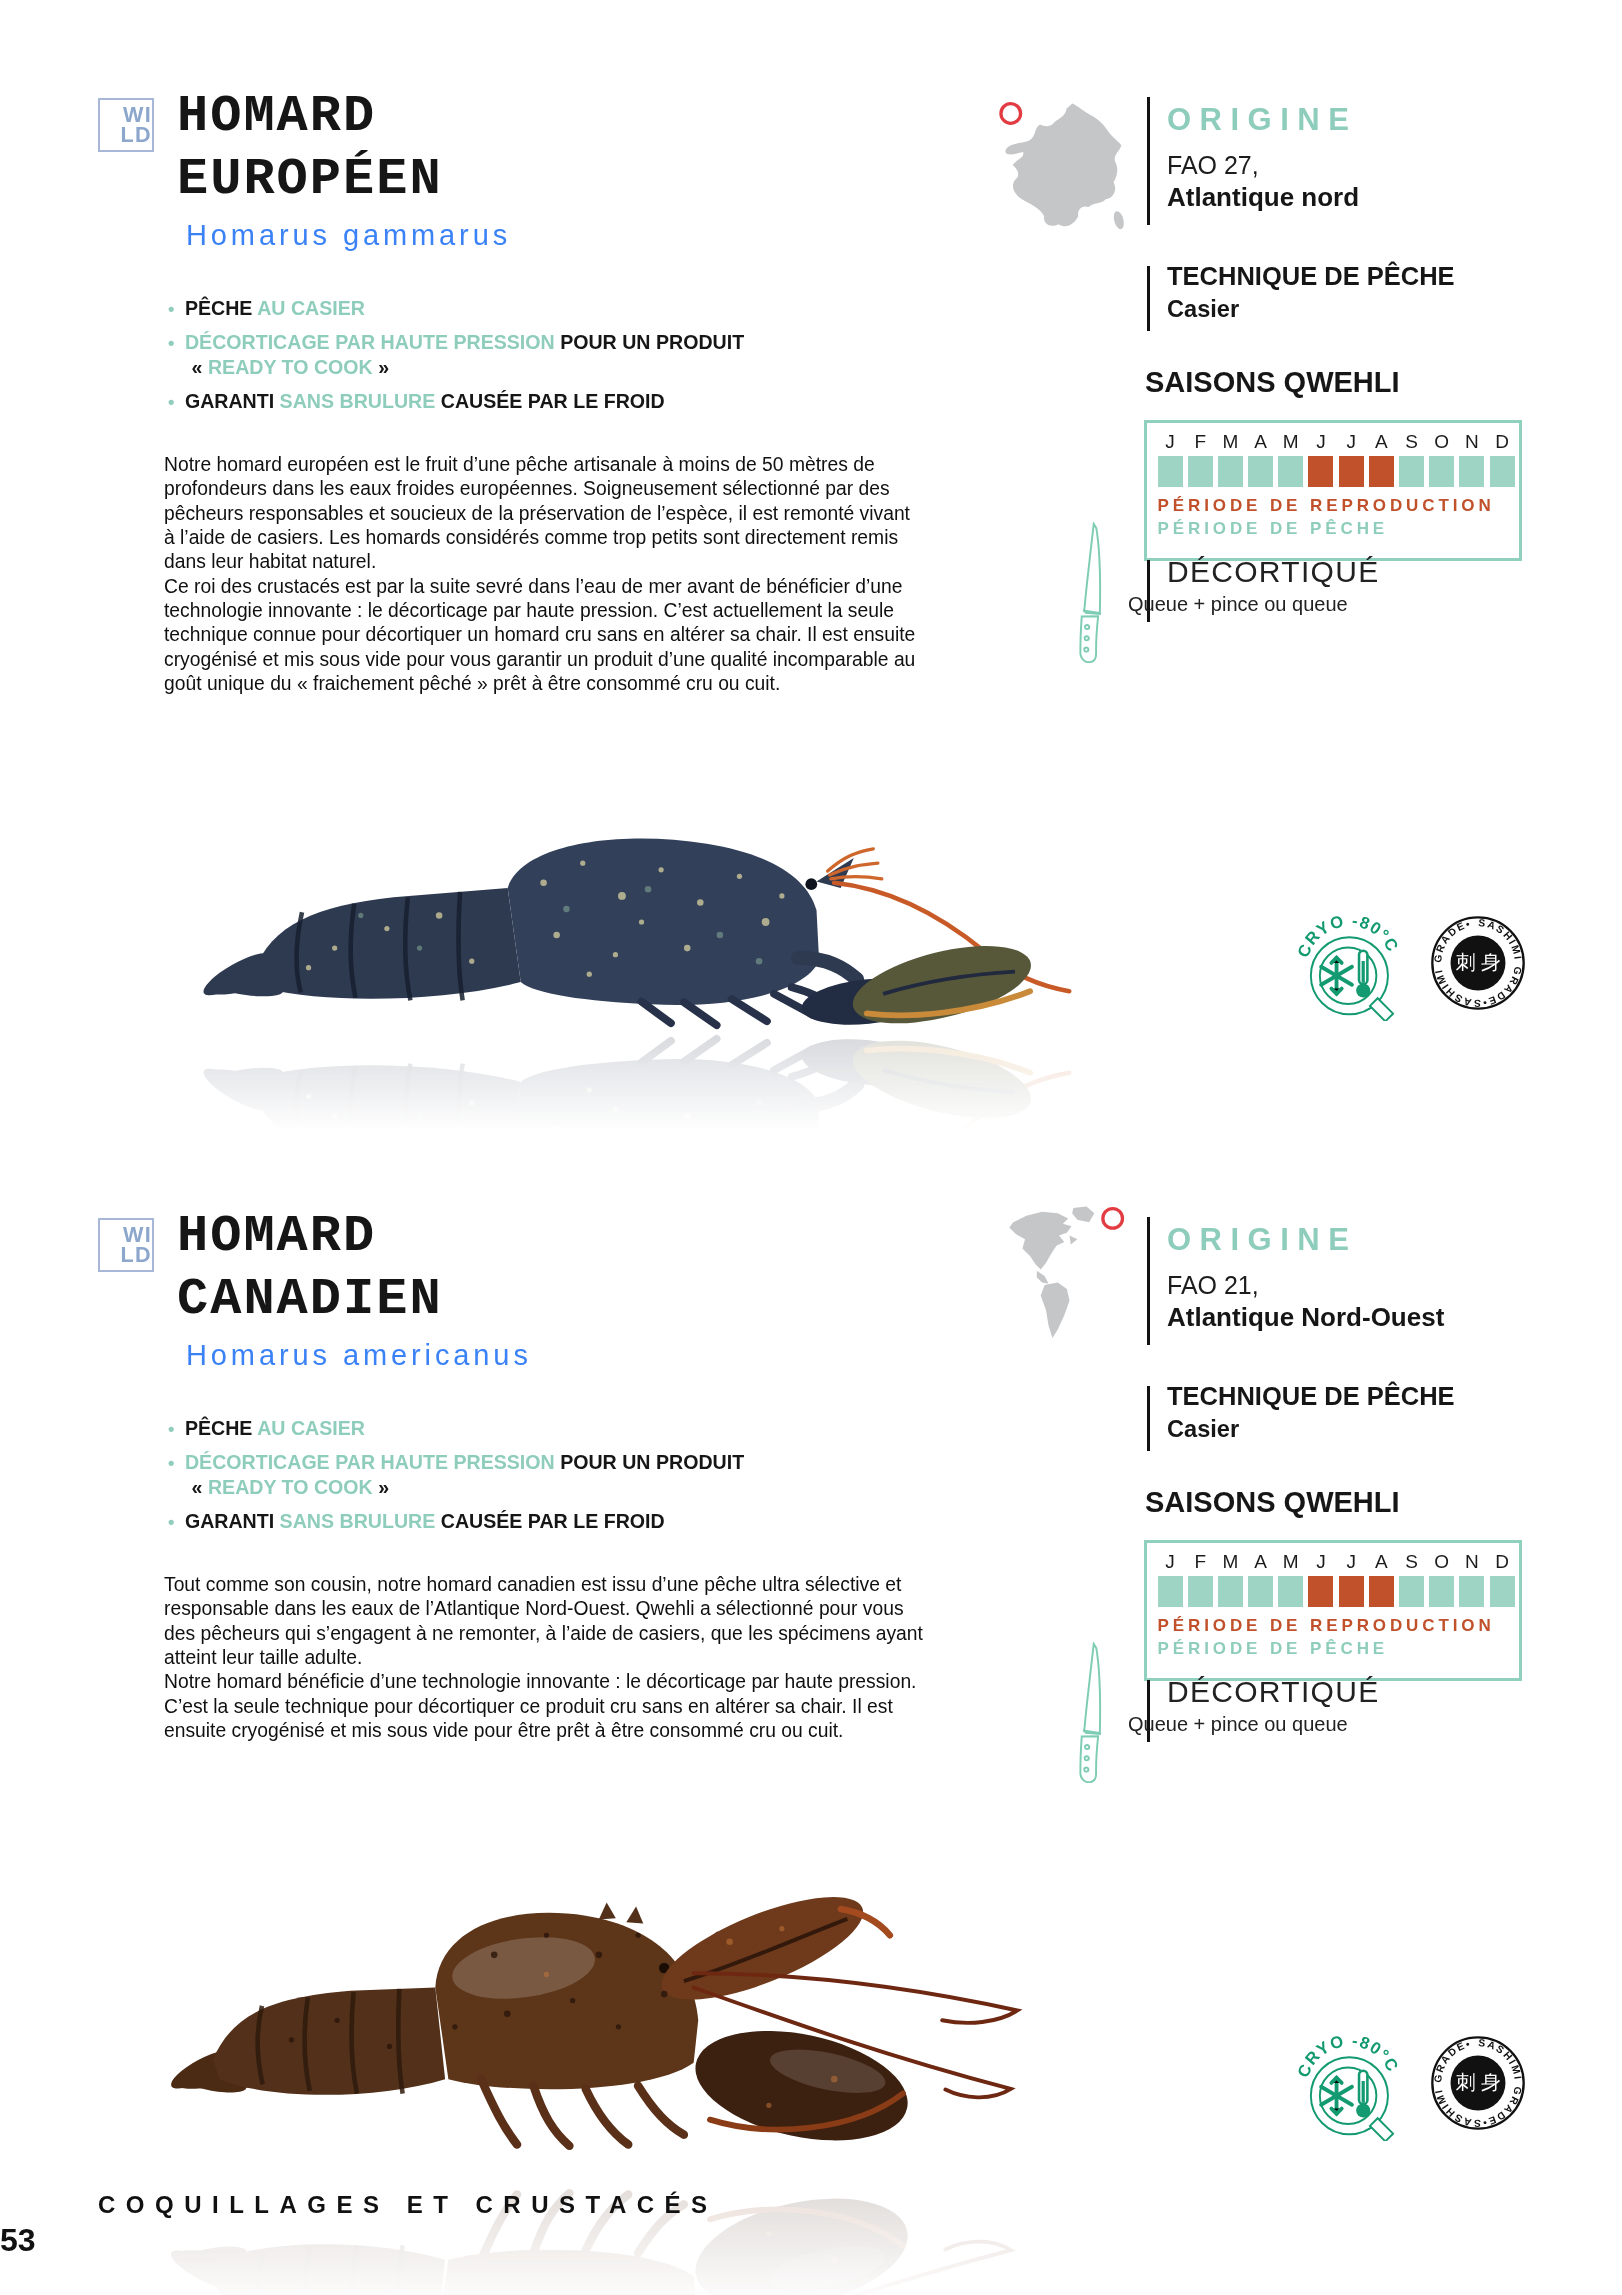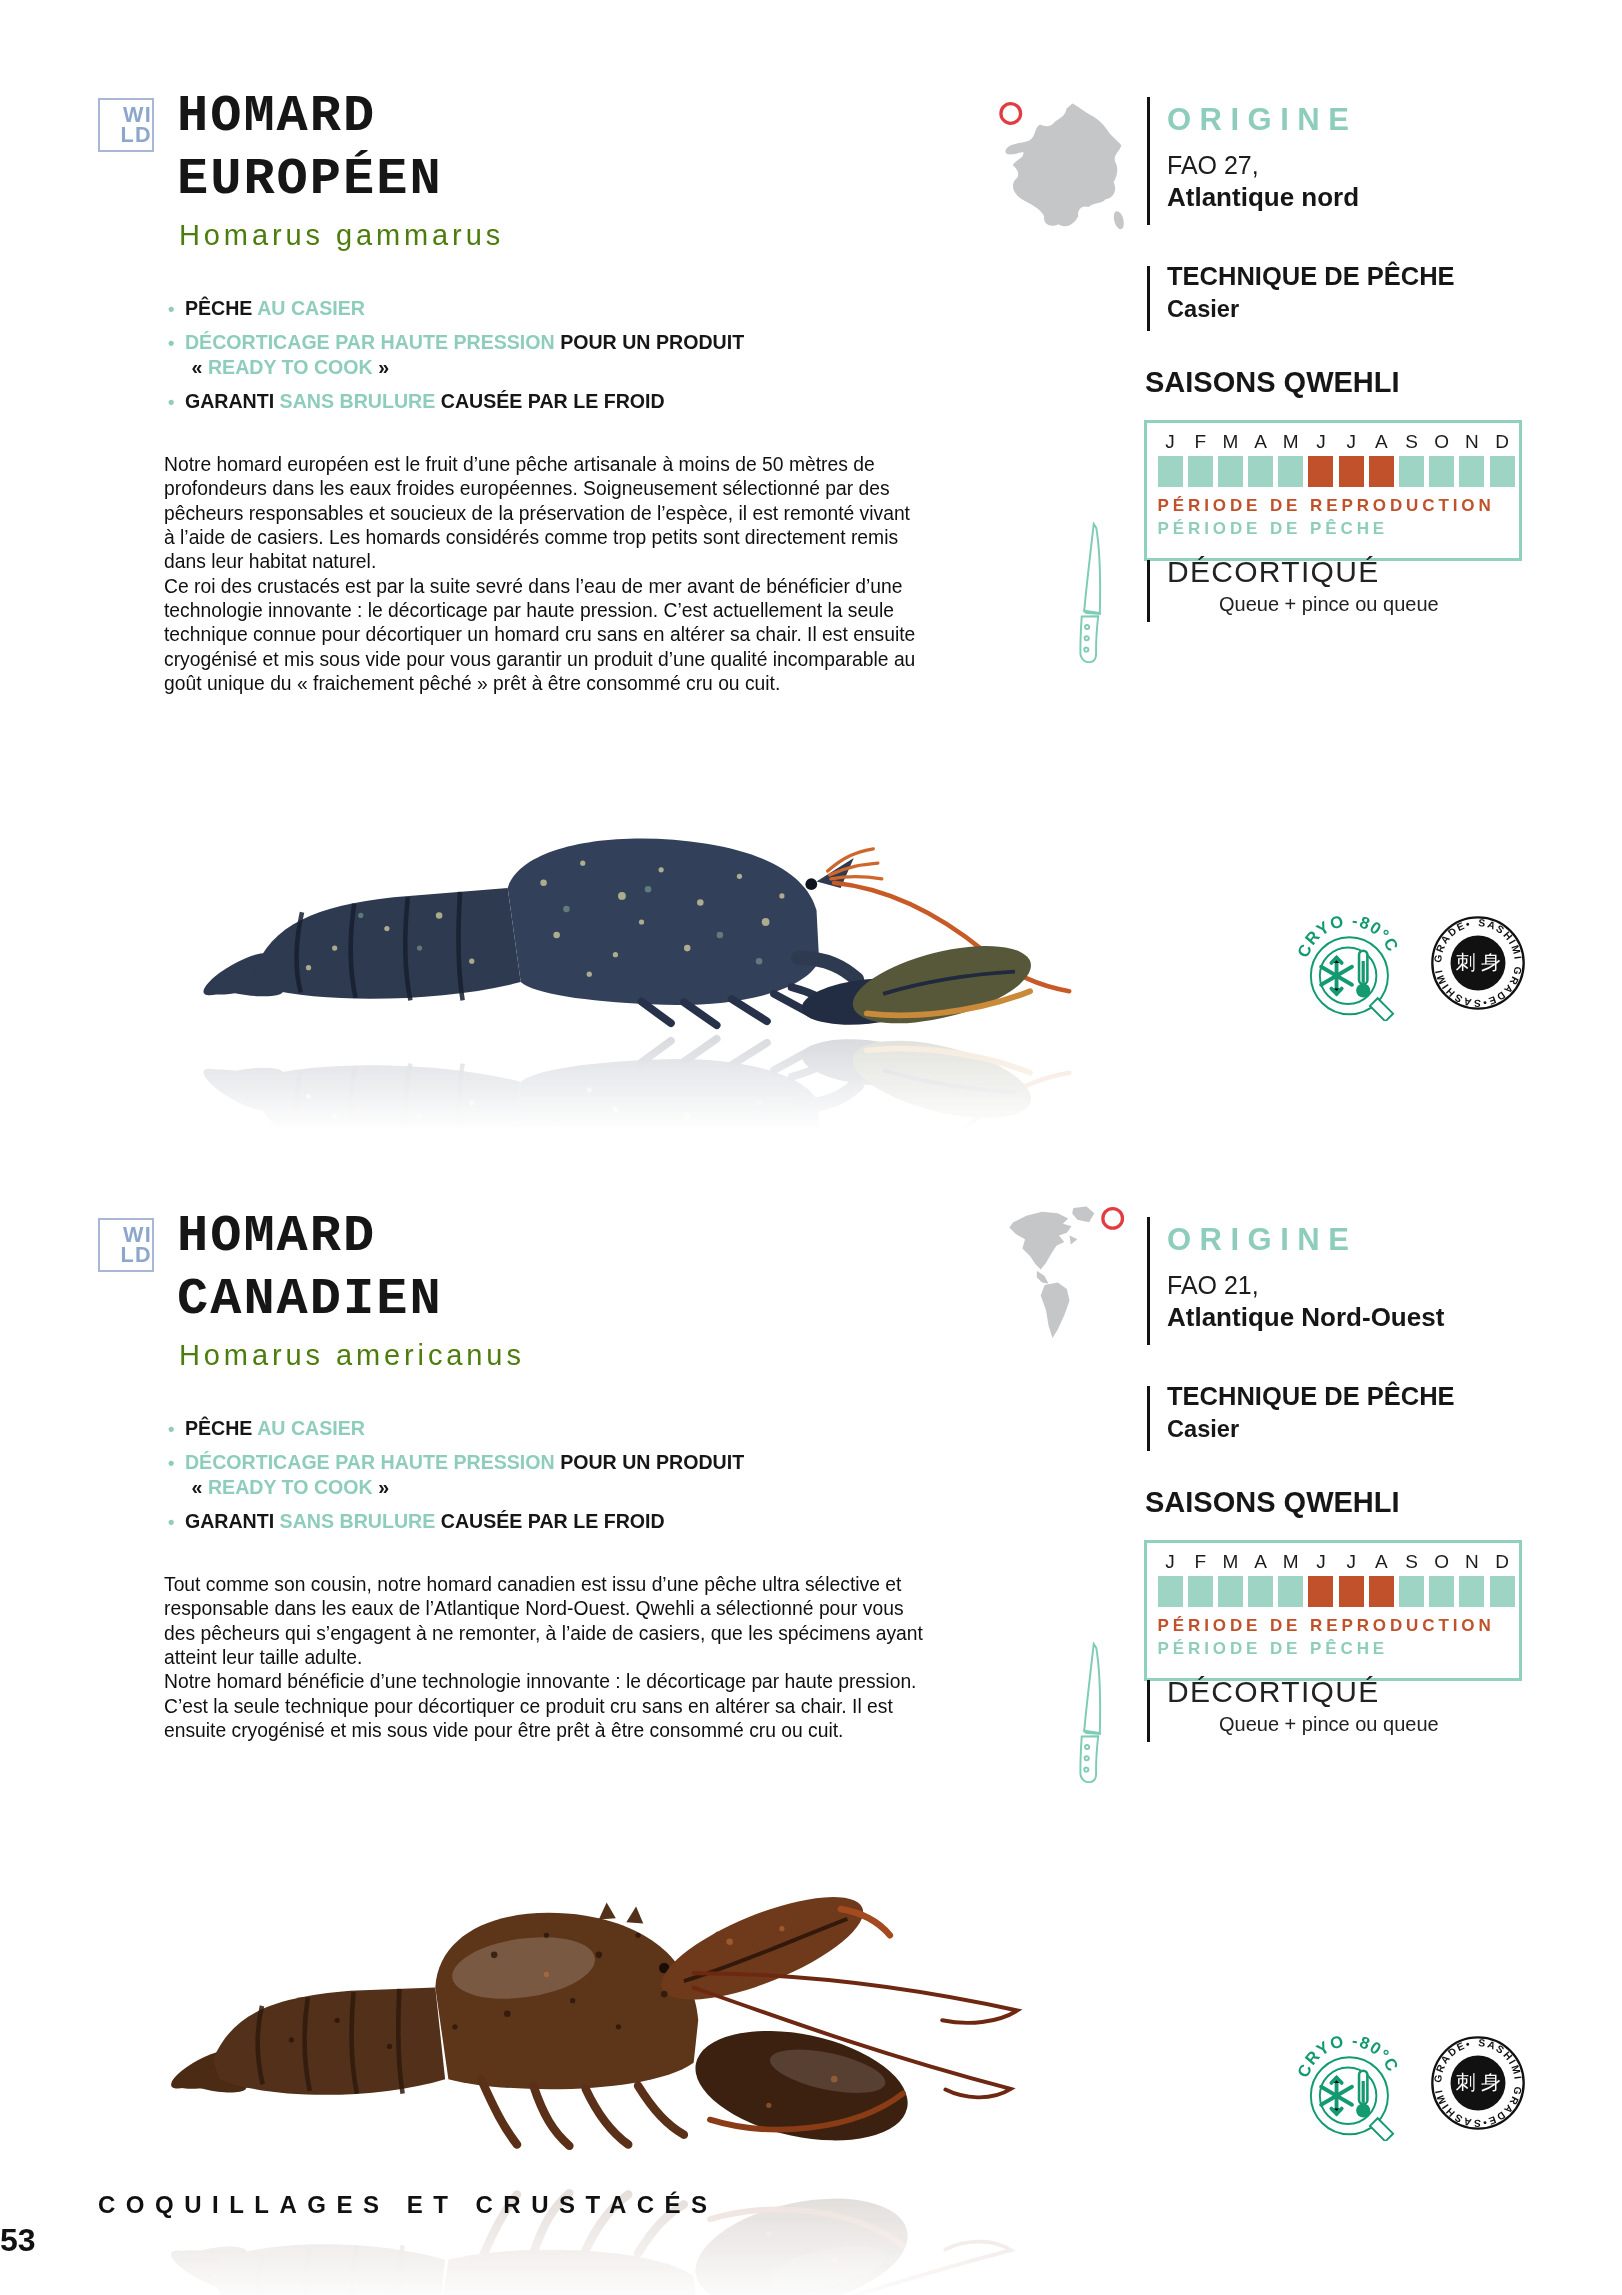--- a/index.html
+++ b/index.html
@@ -9,21 +9,21 @@
   .product{position:absolute;left:0;width:1623px;height:1120px;}
   .sec1{top:0;}
   .sec2{top:1120px;}
 
   
   .wild-badge{position:absolute;left:98px;top:98px;width:56px;height:54px;border:2px solid #a9b7d6;
     color:#8ca7cb;font-weight:700;font-size:21.6px;line-height:.94;letter-spacing:1.3px;padding:4.6px 0 0 5.9px;text-align:right;}
   .title{position:absolute;left:177px;top:85px;font-size:52px;font-weight:700;line-height:1.2;
     letter-spacing:2px;color:#161616;white-space:nowrap;}
   .title div{line-height:63px;font-family:Liberation Mono, monospace;}
-  .subtitle{position:absolute;left:179px;top:219px;font-size:29px;font-weight:400;letter-spacing:3.9px;color:#4d7c0f;}
+  .subtitle{position:absolute;left:186px;top:219px;font-size:29px;font-weight:400;letter-spacing:3.9px;color:#3b82f6;}
   .bullets{position:absolute;left:168px;top:296px;width:694px;margin:0;padding:0;list-style:none;
     font-size:19.6px;line-height:1.3;font-weight:700;}
   .bullets li{padding-left:23.6px;text-indent:-23.6px;margin-bottom:8.5px;}
   .bullets li::before{content:"•";color:#8ecdbb;margin-right:10.5px;font-size:18.3px;}
   .teal{color:#8ecdbb;}
   .description{position:absolute;left:164px;top:453px;width:759px;font-size:19.3px;line-height:1.26;color:#101010;}
   .description p{margin:0;}
 
   
   .lobster-wrap{position:absolute;}
@@ -53,21 +53,21 @@
   .months-row,.squares-row{display:grid;grid-template-columns:repeat(12,25px);gap:5.2px;}
   .month-letter{font-size:19px;font-weight:400;color:#1c1c1c;text-align:center;}
   .squares-row{margin-top:3.3px;}
   .month-square{width:25px;height:31px;}
   .sq-peche{background:#9dd4c4;}
   .sq-reproduction{background:#c1512b;}
   .legend-repro{margin-top:8.5px;font-size:17px;font-weight:700;letter-spacing:3.9px;color:#c1512b;white-space:nowrap;}
   .legend-peche{margin-top:3.3px;font-size:17px;font-weight:700;letter-spacing:3.9px;color:#8ecdbb;}
   .knife-box{position:absolute;left:1072px;top:522px;width:63px;height:141px;}
   .dec-label{position:absolute;left:1167px;top:555px;font-size:30px;font-weight:400;letter-spacing:1.3px;color:#222;}
-  .dec-detail{position:absolute;left:1219px;top:593px;font-size:20px;font-weight:400;color:#222;}
+  .dec-detail{position:absolute;left:1128px;top:593px;font-size:20px;font-weight:400;color:#222;}
   .badge-cryo{position:absolute;left:1298px;top:908px;width:106px;height:113px;}
   .badge-sashimi{position:absolute;left:1430px;top:915px;width:96px;height:96px;}
 
   
   .footer-category{position:absolute;left:98px;top:2191px;font-size:24px;font-weight:700;letter-spacing:10.5px;color:#111;}
   .page-number{position:absolute;left:0;top:2222px;width:1549px;text-align:left;font-size:32px;font-weight:700;color:#111;}
 </style>
 </head>
 <body>
 

